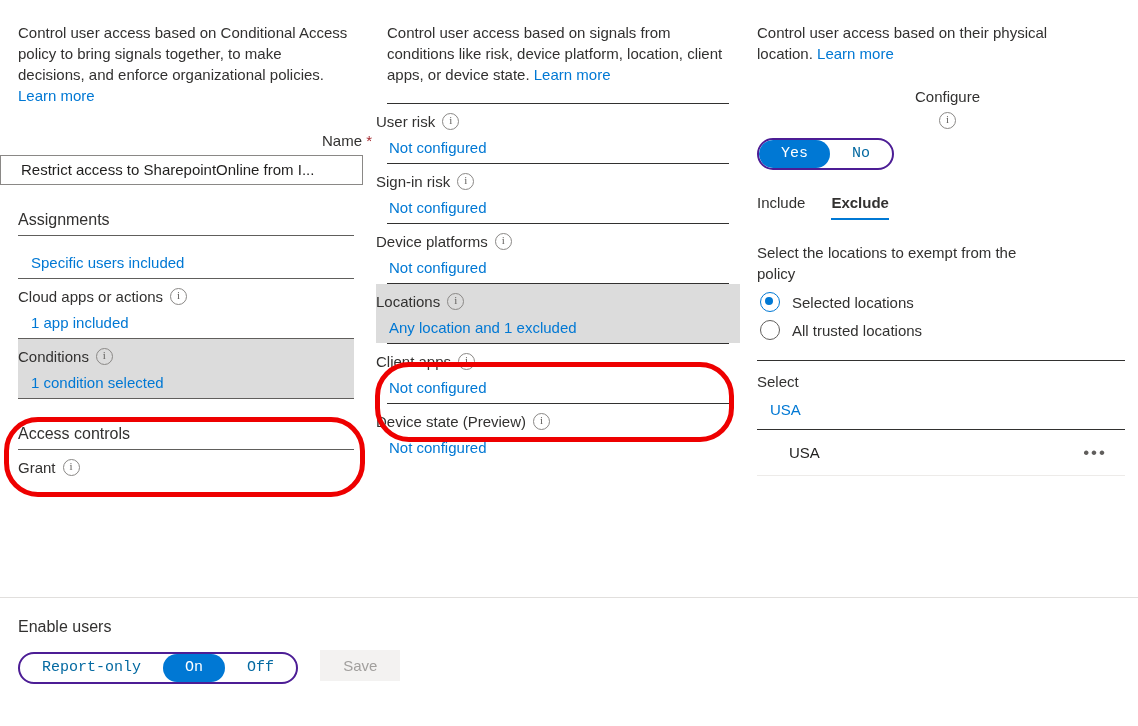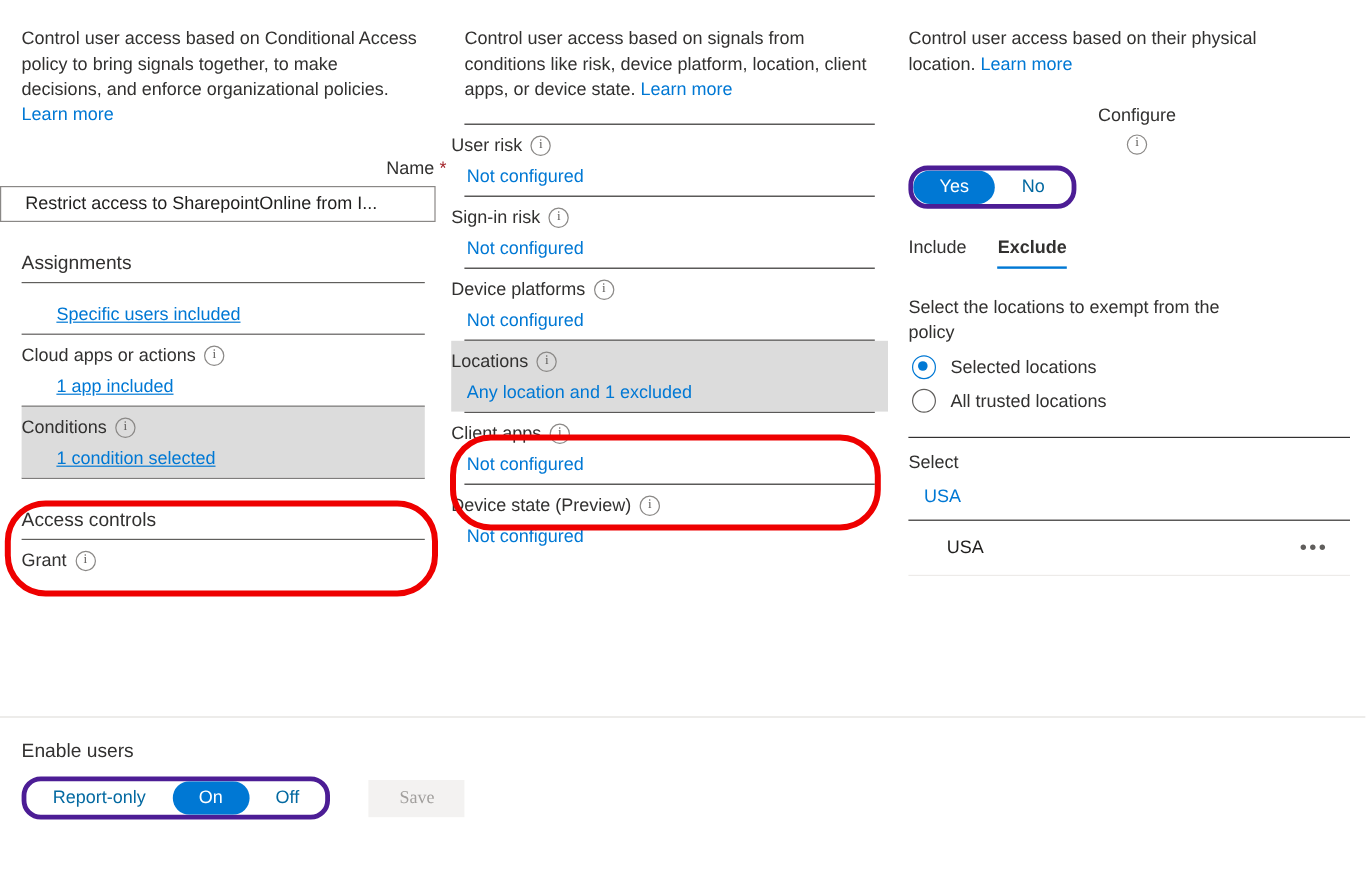--- a/index.html
+++ b/index.html
@@ -101,21 +101,21 @@
     align-items: center;
     gap: 7px;
   }
   .setting .sval {
     margin-top: 9px;
     font-size: 15px;
     color: #0078d4;
     cursor: pointer;
   }
   #pane-policy .setting { margin: 0 18px; }
-  #pane-policy .setting .sval { margin-left: 29px; text-decoration: underline; }
+  #pane-policy .setting .sval { margin-left: 13px; }
   #pane-conditions .setting { margin: 0 4px; }
   #pane-conditions .setting .sval { margin-left: 13px; }
   .setting.highlight { background: #dcdcdc; }
 
   
   .info-icon {
     display: inline-block;
     width: 15px;
     height: 15px;
     border: 1px solid #8a8886;
@@ -145,26 +145,27 @@
   }
   #annot-conditions { left: 4px;   top: 417px; width: 351px; height: 70px; }
   #annot-locations  { left: 375px; top: 362px; width: 349px; height: 70px; }
 
   
   .cfg-label { display:flex; align-items:center; gap:7px; margin: 24px 0 0 13px; flex-direction: column; }
   .pill-toggle {
     margin: 9px 0 0 13px;
     display: inline-flex;
     align-items: center;
-    border: 4px solid #4c1d95;
+    border: 2px solid #4c1d95;
     border-radius: 16px;
     height: 28px;
     background: #fff;
     overflow: hidden;
     padding: 0;
+    font-family: Liberation Mono, monospace;
   }
   .pill-toggle .seg {
     height: 28px;
     line-height: 28px;
     padding: 0 22px;
     font-size: 15px;
     color: #0369a1;
     border-radius: 16px;
     cursor: pointer;
     text-align: center;
@@ -257,28 +258,28 @@
     left: 0; top: 597px;
     width: 1138px;
     height: 129px;
     background: #ffffff;
     border-top: 1px solid #e1dfdd;
     box-sizing: border-box;
   }
   .enable-label { margin: 20px 0 0 18px; font-size: 16px; color: #323130; }
   #enable-toggle { margin-left: 18px; margin-top: 8px; }
   .save-btn {
-    margin: 14px 0 0 28px;
+    margin: 14px 0 0 18px;
     display: inline-block;
     min-width: 80px;
     padding: 7px 12px;
     background: #f3f2f1;
     color: #a19f9d;
     border: none;
-    font-family: Liberation Serif, serif;
+    font-family: Liberation Sans, sans-serif;
     font-size: 15px;
     text-align: center;
     cursor: default;
   }
 </style>
 </head>
 <body>
 
 <div class="panes">
 

